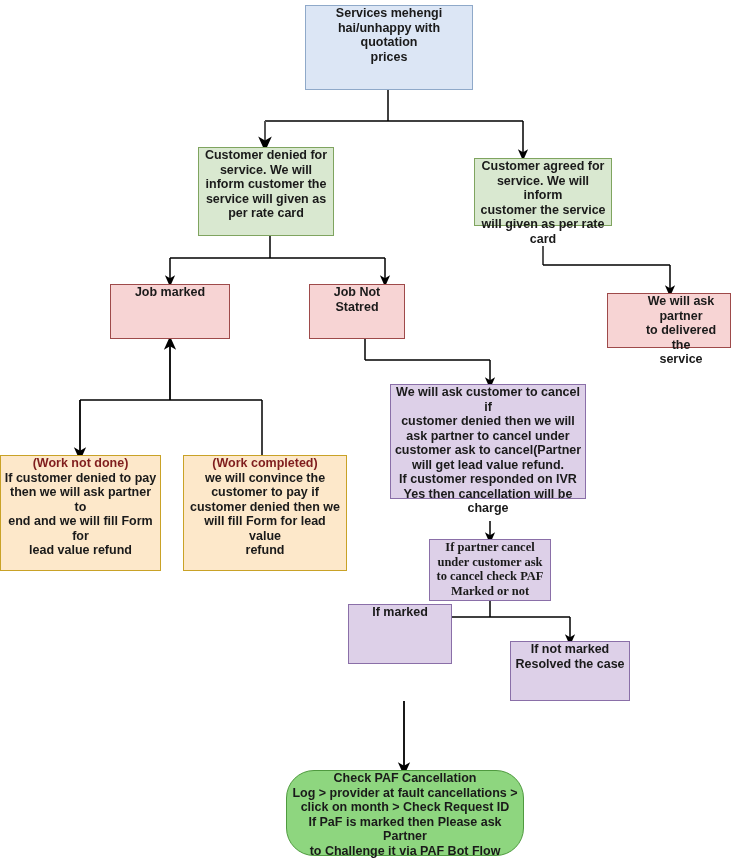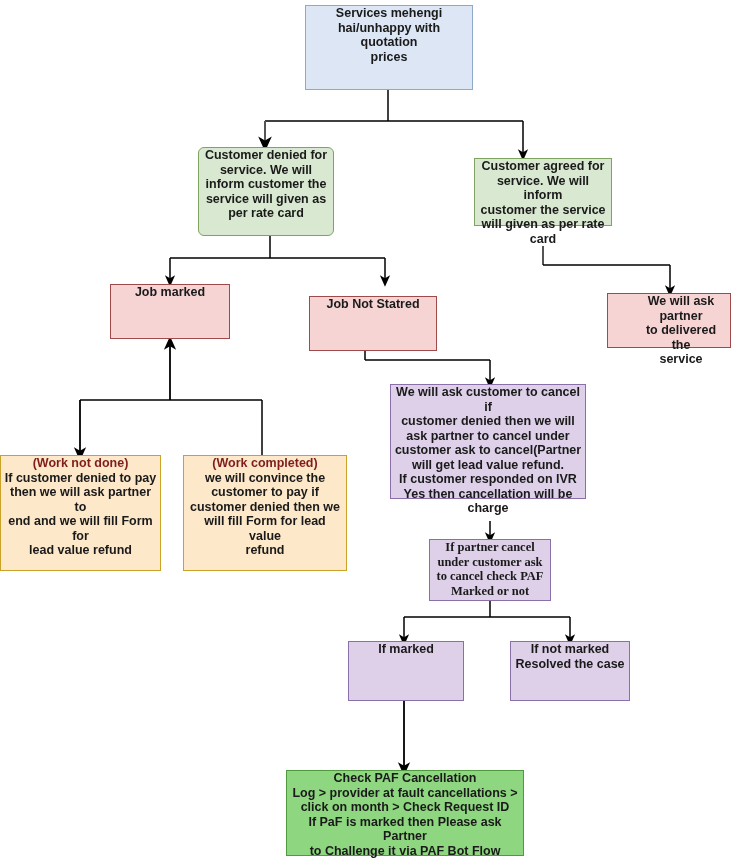--- a/index.html
+++ b/index.html
@@ -79,33 +79,33 @@
 
     <g>
       <path d="M404,701 L404,769" stroke="#000" stroke-width="1.8" fill="none" marker-end="url(#ah)"></path>
     </g>
   </svg>
 
   <div class="node blue" style="left:305px;top:5px;width:168px;height:85px;">
     <span class="txt">Services mehengi<br>hai/unhappy with quotation<br>prices</span>
   </div>
 
-  <div class="node green" style="left:198px;top:147px;width:136px;height:89px;border-radius:6px;">
+  <div class="node green" style="left:198px;top:147px;width:136px;height:89px;">
     <span class="txt">Customer denied for<br>service. We will<br>inform customer the<br>service will given as<br>per rate card</span>
   </div>
 
   <div class="node green" style="left:474px;top:158px;width:138px;height:68px;">
     <span class="txt">Customer agreed for<br>service. We will inform<br>customer the service<br>will given as per rate<br>card</span>
   </div>
 
   <div class="node pink" style="left:110px;top:284px;width:120px;height:55px;">
     <span class="txt">Job marked</span>
   </div>
 
-  <div class="node pink" style="left:309px;top:296px;width:128px;height:55px;">
+  <div class="node pink" style="left:309px;top:284px;width:96px;height:55px;">
     <span class="txt">Job Not Statred</span>
   </div>
 
   <div class="node pink" style="left:607px;top:293px;width:124px;height:55px;padding-left:24px;">
     <span class="txt">We will ask partner<br>to delivered the<br>service</span>
   </div>
 
   <div class="node orange" style="left:0px;top:455px;width:161px;height:116px;">
     <span class="txt">
       <span class="hd">(Work not done)</span>
@@ -121,25 +121,25 @@
   </div>
 
   <div class="node purple" style="left:390px;top:384px;width:196px;height:115px;">
     <span class="txt">We will ask customer to cancel if<br>customer denied then we will<br>ask partner to cancel under<br>customer ask to cancel(Partner<br>will get lead value refund.<br>If customer responded on IVR<br>Yes then cancellation will be<br>charge</span>
   </div>
 
   <div class="node purple" style="left:429px;top:539px;width:122px;height:62px;font-family:Liberation Serif, serif;">
     <span class="txt">If partner cancel<br>under customer ask<br>to cancel check PAF<br>Marked or not</span>
   </div>
 
-  <div class="node purple" style="left:348px;top:641px;width:116px;height:60px;">
+  <div class="node purple" style="left:348px;top:604px;width:104px;height:60px;">
     <span class="txt">If marked</span>
   </div>
 
   <div class="node purple" style="left:510px;top:641px;width:120px;height:60px;">
     <span class="txt">If not marked<br>Resolved the case</span>
   </div>
 
-  <div class="node greenbright" style="left:286px;top:770px;width:238px;height:86px;">
+  <div class="node greenbright" style="left:286px;top:770px;width:238px;height:86px;border-radius:28px;">
     <span class="txt">Check PAF Cancellation<br>Log &gt; provider at fault cancellations &gt;<br>click on month &gt; Check Request ID<br>If PaF is marked then Please ask Partner<br>to Challenge it via PAF Bot Flow</span>
   </div>
 
 </div>
 
 </body></html>

